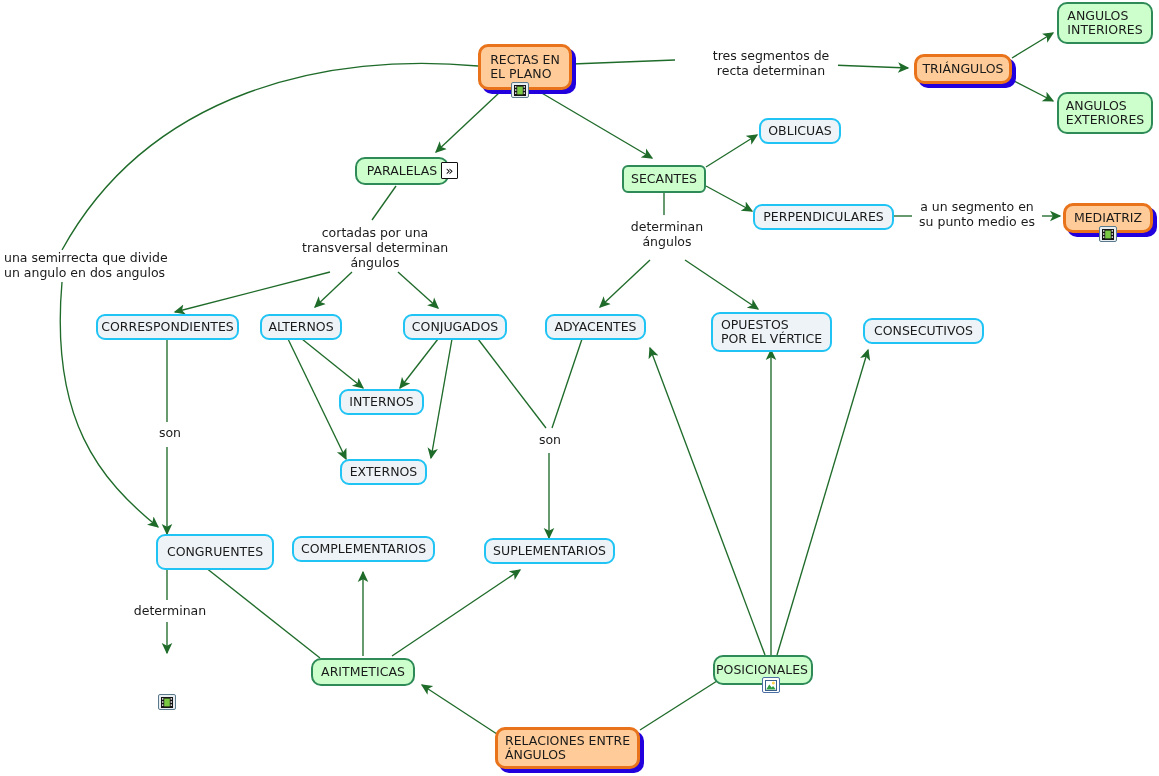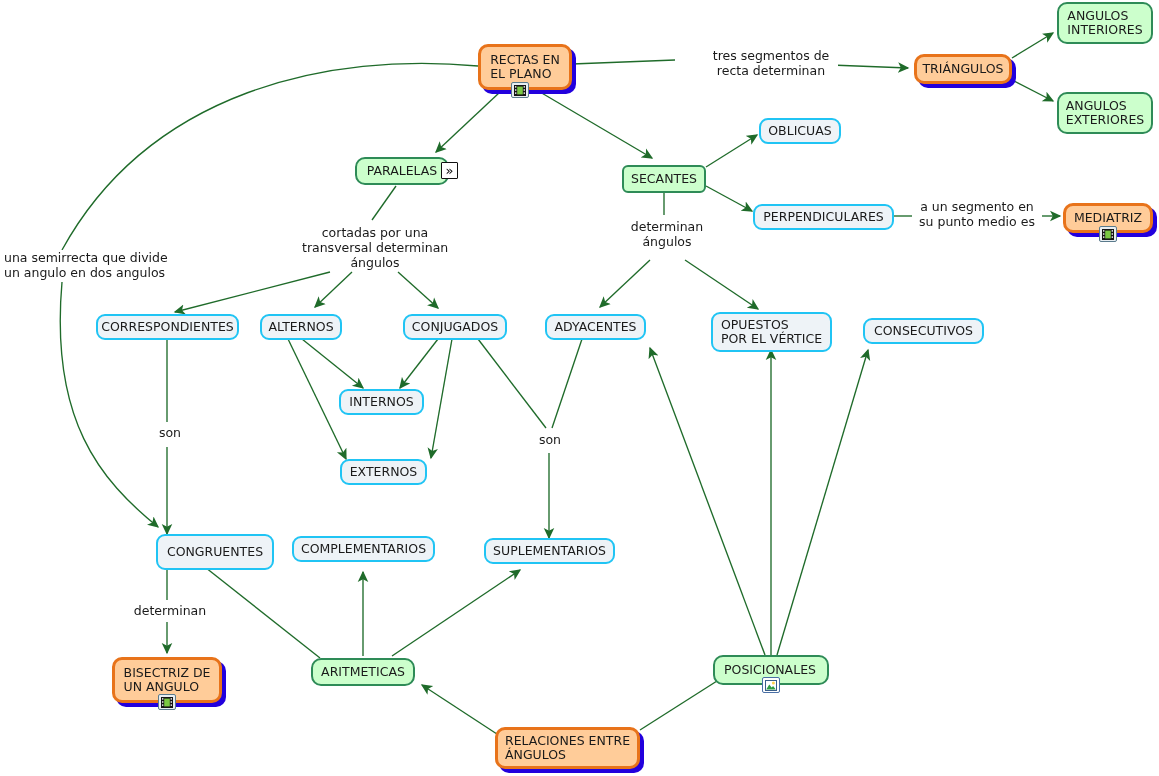--- a/index.html
+++ b/index.html
@@ -297,44 +297,40 @@
   </div>
 
   <div class="node n-cyan" style="left:292px; top:536px; width:143px; height:26px;">
     <span>COMPLEMENTARIOS</span>
   </div>
 
   <div class="node n-cyan" style="left:484px; top:538px; width:131px; height:26px;">
     <span>SUPLEMENTARIOS</span>
   </div>
 
-  <div class="node n-orange" style="left:112px; top:657px; width:110px; height:46px;">
-    <span>BISECTRIZ DE
-UN ANGULO</span>
-  </div>
   <div class="badge badge-film" style="left:158px; top:694px;">
     <svg width="12" height="11" viewBox="0 0 12 11">
         <rect x="0" y="0" width="12" height="11" fill="#151515"></rect>
         <rect x="3.2" y="1.6" width="5.6" height="7.8" fill="#7ac943"></rect>
         <g fill="#ffffff">
           <rect x="1" y="1.2" width="1.4" height="1.4"></rect>
           <rect x="1" y="4.3" width="1.4" height="1.4"></rect>
           <rect x="1" y="7.4" width="1.4" height="1.4"></rect>
           <rect x="9.6" y="1.2" width="1.4" height="1.4"></rect>
           <rect x="9.6" y="4.3" width="1.4" height="1.4"></rect>
           <rect x="9.6" y="7.4" width="1.4" height="1.4"></rect>
         </g>
       </svg>
   </div>
 
   <div class="node n-green" style="left:311px; top:658px; width:104px; height:28px;">
     <span>ARITMETICAS</span>
   </div>
 
-  <div class="node n-green" style="left:713px; top:655px; width:116px; height:30px;padding-left:8px;">
+  <div class="node n-green" style="left:713px; top:655px; width:100px; height:30px;padding-left:8px;">
     <span>POSICIONALES</span>
   </div>
   <div class="badge badge-pic" style="left:762px; top:677px;">
     <svg width="12" height="11" viewBox="0 0 12 11">
         <rect x="0.5" y="0.5" width="11" height="10" fill="#ffffff" stroke="#3a5f8a" stroke-width="1"></rect>
         <circle cx="8.4" cy="3.1" r="1.5" fill="#ffd24a"></circle>
         <path d="M1.2,9.5 L4.3,4.6 L6.6,7.6 L8.1,6.0 L10.8,9.5 Z" fill="#2f9e44"></path>
       </svg>
   </div>
 

